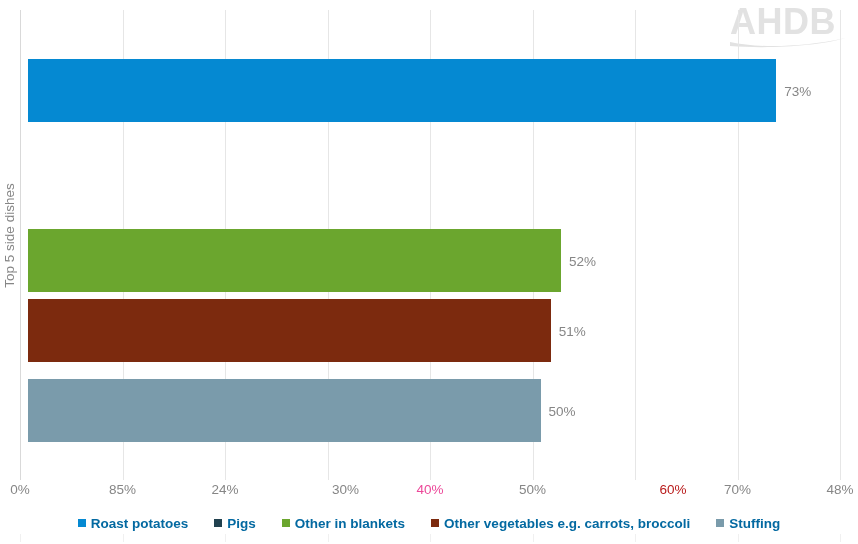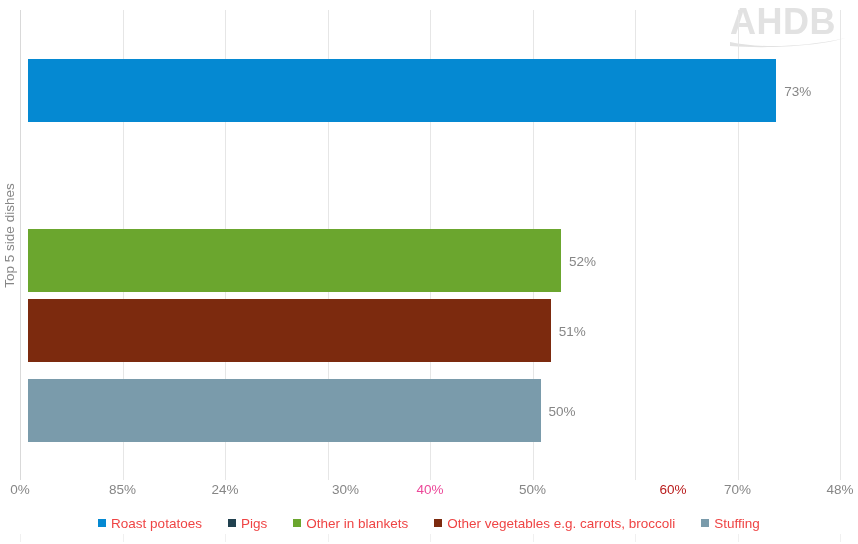--- a/index.html
+++ b/index.html
@@ -128,22 +128,23 @@
     align-items: center;
     gap: 5px;
   }
   .legend-swatch {
     width: 8px;
     height: 8px;
     flex: none;
   }
   .legend-label {
     font-size: 13.5px;
-    color: #ef4444;
-    white-space: nowrap;
+    color: #0369a1;
+    white-space: nowrap;
+    font-weight: bold;
   }
 
   
   #bottom-ticks {
     position: absolute;
     left: 20px;
     top: 534px;
     width: 820px;
     height: 10px;
   }

